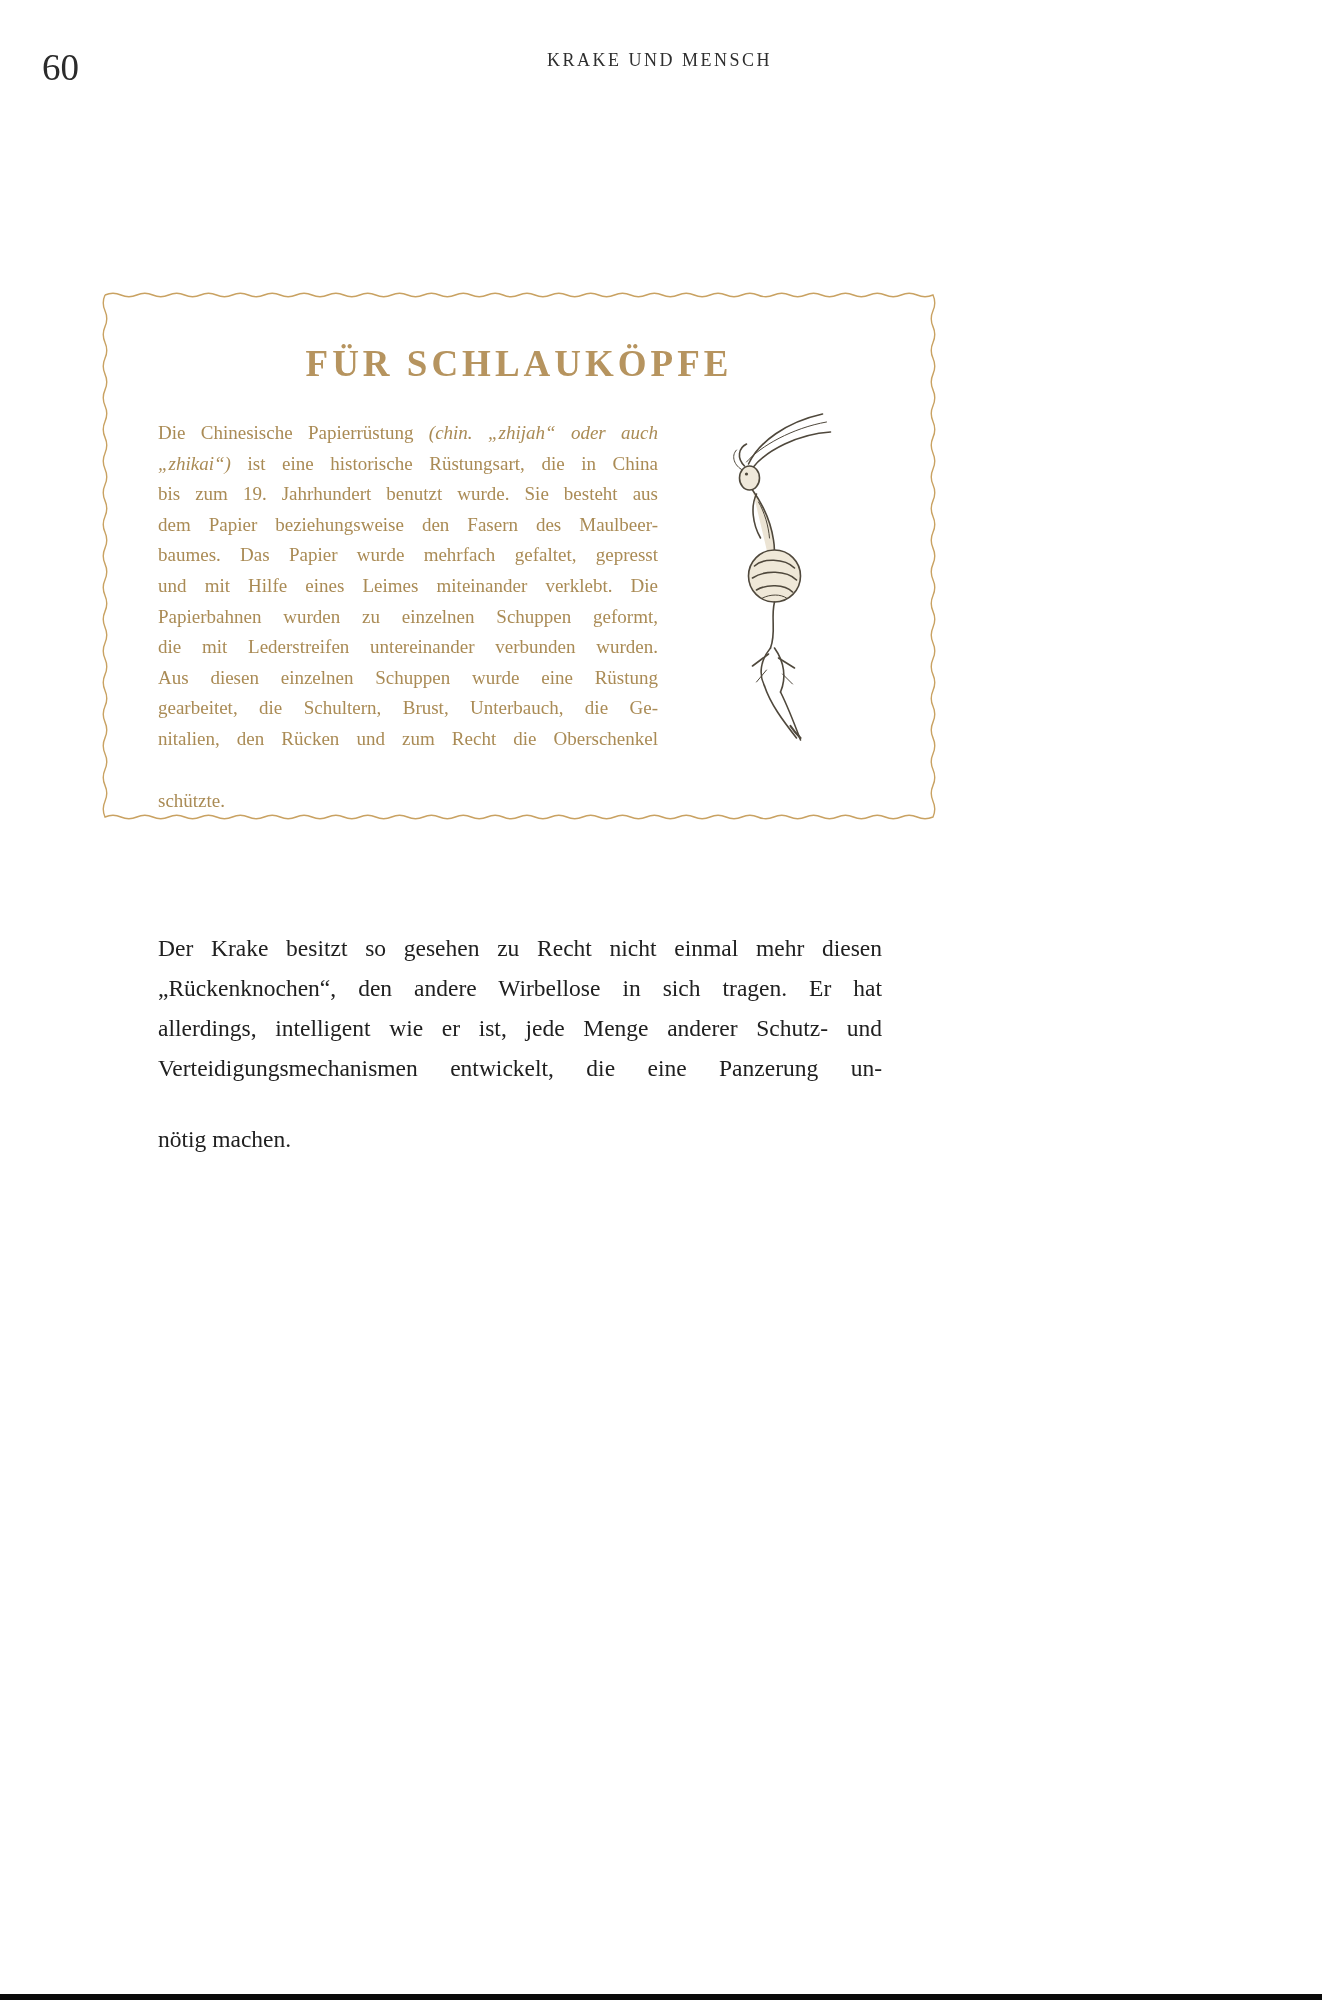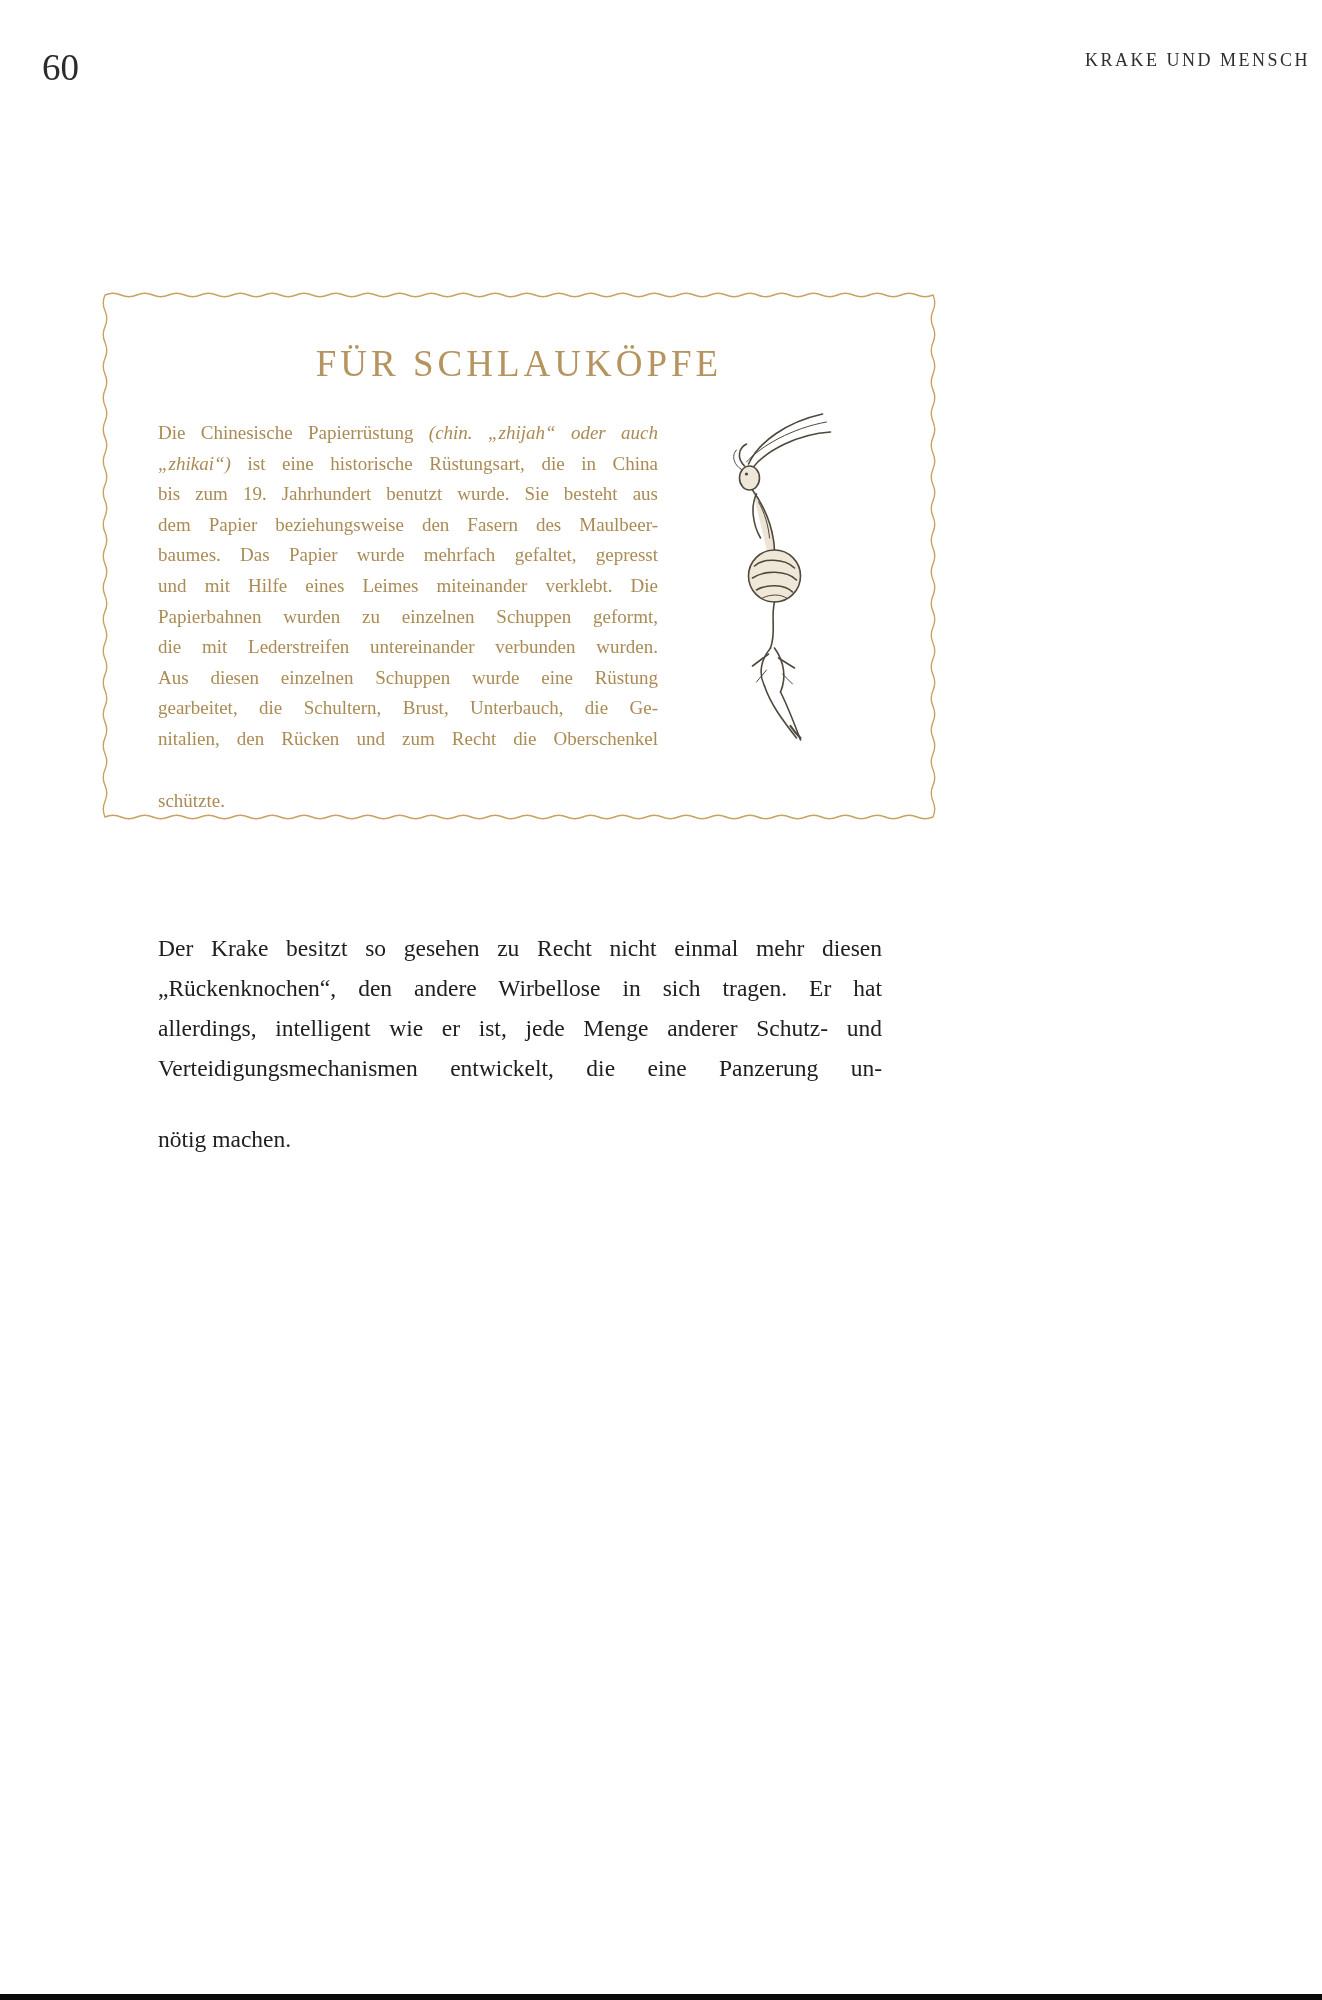--- a/index.html
+++ b/index.html
@@ -26,23 +26,23 @@
     position: absolute;
     left: 42px;
     top: 30px;
     font-size: 37px;
     color: #2b2b2b;
     margin-top: 16px;
   }
 
   .running-head {
     position: absolute;
-    left: 0; right: 12px;
+    left: 0; right: 3px;
     top: 50px;
-    text-align: right;
+    text-align: center;
     font-size: 18px;
     letter-spacing: 2.5px;
     color: #2e2e2e;
   }
 
   .info-box {
     position: absolute;
     left: 100px;
     top: 290px;
     width: 838px;
@@ -54,21 +54,21 @@
     left: 0; top: 0;
     display: block;
   }
 
   .box-title {
     position: absolute;
     left: 0; right: 0;
     top: 52px;
     text-align: center;
     font-size: 37px;
-    font-weight: normal;
+    font-weight: bold;
     letter-spacing: 4px;
     color: var(--gold-title);
   }
 
   .box-text {
     position: absolute;
     left: 58px;
     top: 128px;
     width: 500px;
     font-size: 19px;

